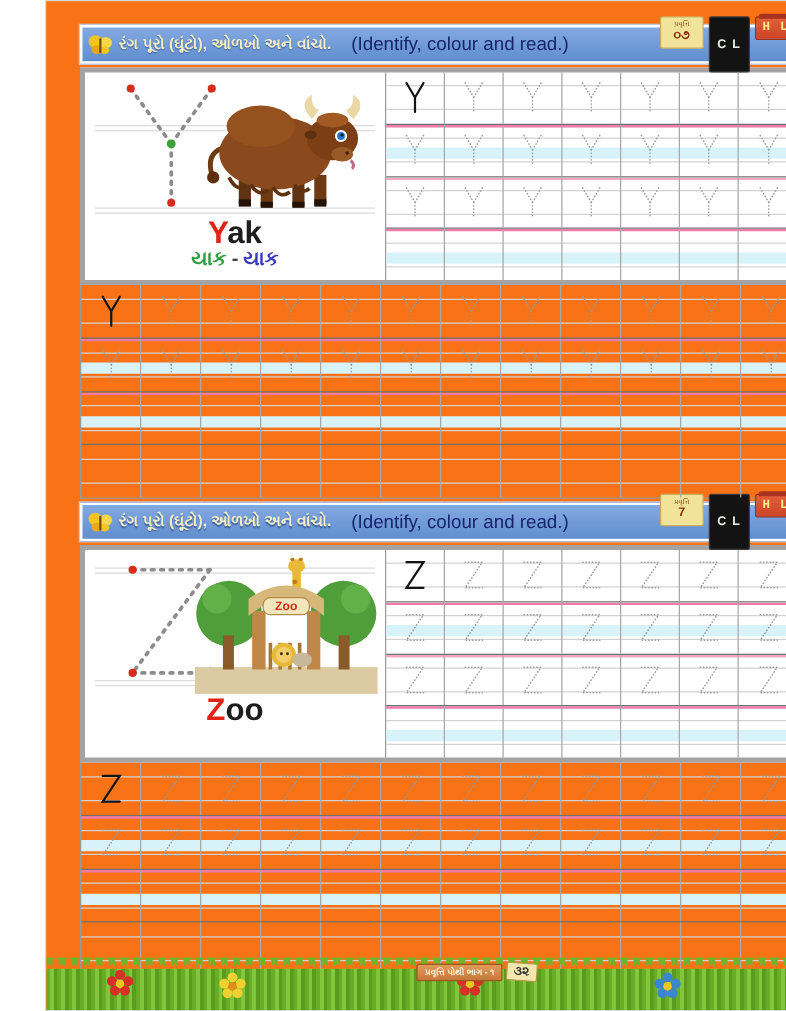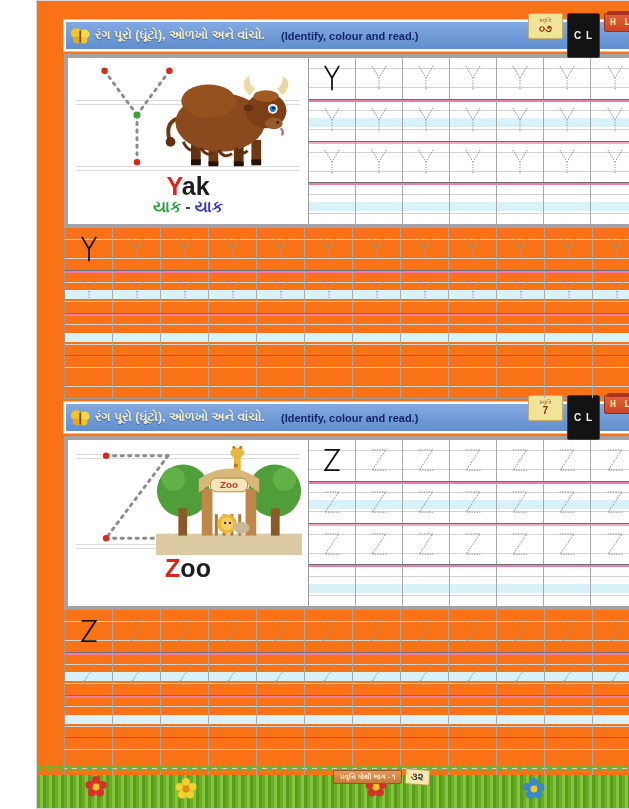--- a/index.html
+++ b/index.html
@@ -6,21 +6,21 @@
   .page{position:relative;width:629px;height:809px;background:#f97316;
         font-family:"Liberation Sans",sans-serif;overflow:hidden;border:1px solid #d8d8d8;box-sizing:border-box;margin-left:36px;}
   .frame{position:absolute;left:27px;top:19px;width:578px;}
 
   
   .bar{height:31px;background:linear-gradient(#86abe3,#5e8ccd);
        box-shadow:inset 0 0 0 2px #ffffff,0 0 0 1px #c2cad8;
        display:flex;align-items:center;padding:0 5px;margin-bottom:3px;box-sizing:border-box;}
   .butterfly{width:22px;height:20px;margin-right:4px;flex:0 0 auto;}
   .t-guj{font-size:12.5px;font-weight:bold;color:#f3edc4;text-shadow:0 1px 1px #3a5a96;white-space:nowrap;}
-  .t-eng{font-size:11px;font-weight:bold;color:#16246e;margin-left:16px;white-space:nowrap;}
+  .t-eng{font-size:15px;font-weight:normal;color:#16246e;margin-left:16px;white-space:nowrap;}
   .badges{margin-left:auto;display:flex;align-items:flex-start;gap:4px;}
   .badge-activity{background:#f2e39b;border:1px solid #c9ae5d;border-radius:2px;
        display:flex;flex-direction:column;align-items:center;justify-content:center;
        width:33px;height:24px;line-height:1;}
   .badge-activity span{font-size:5.5px;color:#7c4a12;}
   .badge-activity b{font-size:10px;color:#8a2c0c;margin-top:1px;}
   .badge-cl{background:#131313;border:1px solid #3c3c3c;border-radius:2px;color:#eef3ea;
        font-size:10px;font-weight:bold;padding:16px 6px;letter-spacing:1px;}
   .badge-hl{position:relative;background:linear-gradient(#e2603a,#cc4526);border:1px solid #9a3018;
        border-radius:2px;color:#ffe98c;font-size:10px;font-weight:bold;padding:3px 5px;letter-spacing:1px;font-family:Liberation Mono, monospace;}

